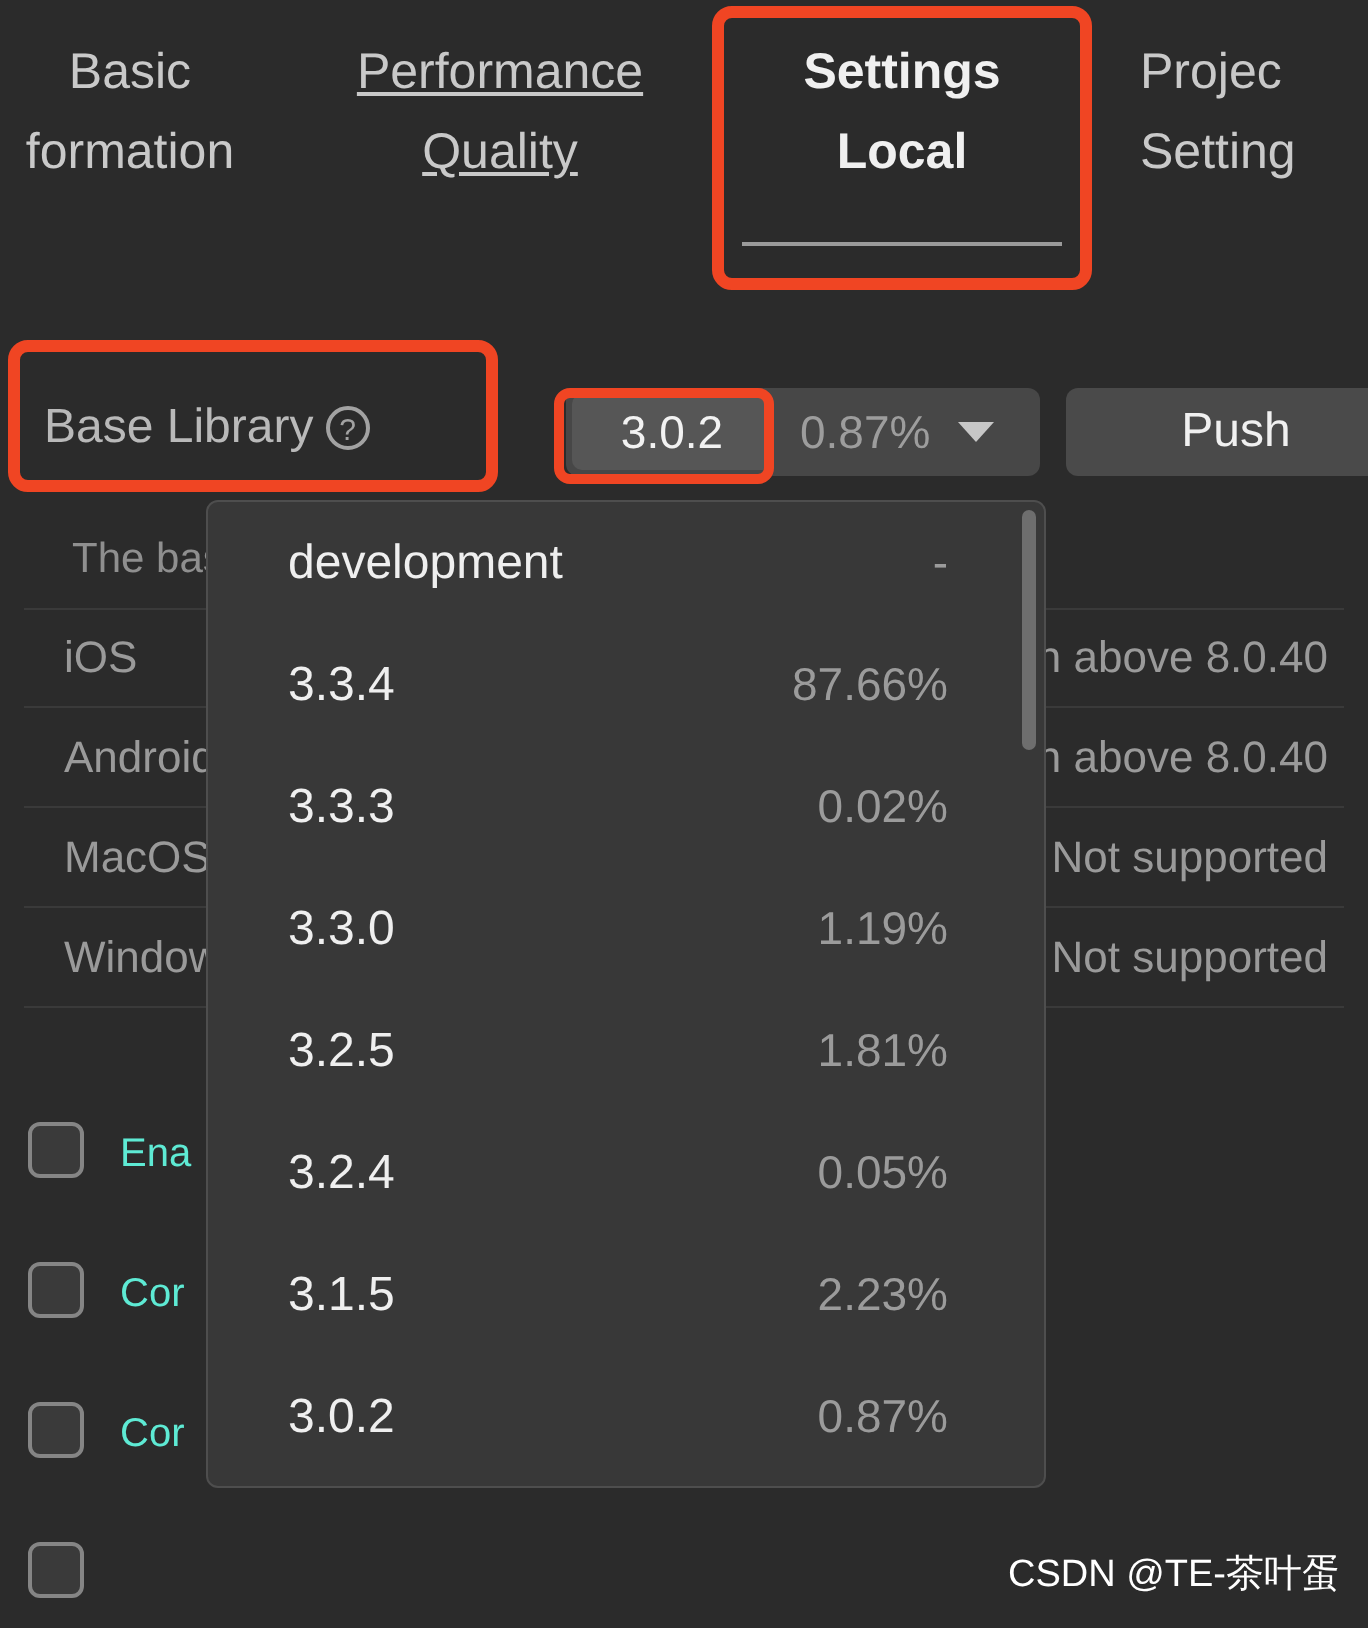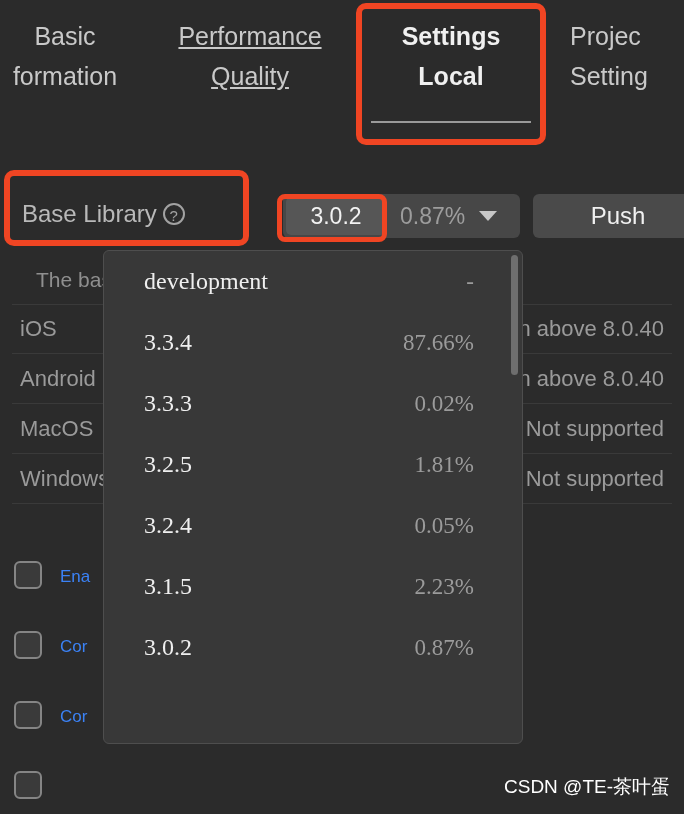--- a/index.html
+++ b/index.html
@@ -159,21 +159,21 @@
     height: 50px;
     border-bottom: 1px solid #3a3a3a;
     display: flex;
     align-items: center;
     justify-content: space-between;
     padding: 0 8px;
     box-sizing: border-box;
     white-space: nowrap;
   }
   .srow:first-child { border-top: 1px solid #3a3a3a; }
-  .splat { font-size: 22px; color: #9a9a9a; }
+  .splat { font-size: 22px; color: #9a9a9a; margin-left: 12px; }
   .sval  { font-size: 22px; color: #9a9a9a; }
 
   
   #checklist {
     position: absolute;
     left: 14px; top: 558px;
     width: 660px;
   }
   .crow {
     display: flex;
@@ -184,43 +184,42 @@
   .cbox {
     flex: 0 0 auto;
     width: 28px; height: 28px;
     border: 2px solid #858585;
     border-radius: 6px;
     background: #3a3a3a;
     box-sizing: border-box;
     margin-top: 3px;
   }
   .clabel {
-    font-size: 17px;
-    color: #3b82f6;
+    font-size: 20px;
+    color: #5eead4;
     line-height: 38px;
     max-width: 560px;
   }
 
   
   #dropdown {
     position: absolute;
     left: 103px; top: 250px;
     width: 420px; height: 494px;
     background: #383838;
     border: 1px solid #4e4e4e;
     border-radius: 6px;
     box-sizing: border-box;
     overflow: hidden;
     z-index: 40;
   }
   #dropdown-list {
     position: absolute;
     left: 0; top: 0;
     width: 420px;
-    font-family: Liberation Serif, serif;
   }
   .ditem {
     height: 61px;
     display: flex;
     align-items: center;
     justify-content: space-between;
     padding: 0 50px 0 40px;
     box-sizing: border-box;
     white-space: nowrap;
   }
@@ -346,20 +345,24 @@
     </div>
     <div class="ditem">
       <span class="dname">3.3.4</span>
       <span class="dpct">87.66%</span>
     </div>
     <div class="ditem">
       <span class="dname">3.3.3</span>
       <span class="dpct">0.02%</span>
     </div>
     <div class="ditem">
+      <span class="dname">3.3.0</span>
+      <span class="dpct">1.19%</span>
+    </div>
+    <div class="ditem">
       <span class="dname">3.2.5</span>
       <span class="dpct">1.81%</span>
     </div>
     <div class="ditem">
       <span class="dname">3.2.4</span>
       <span class="dpct">0.05%</span>
     </div>
     <div class="ditem">
       <span class="dname">3.1.5</span>
       <span class="dpct">2.23%</span>

